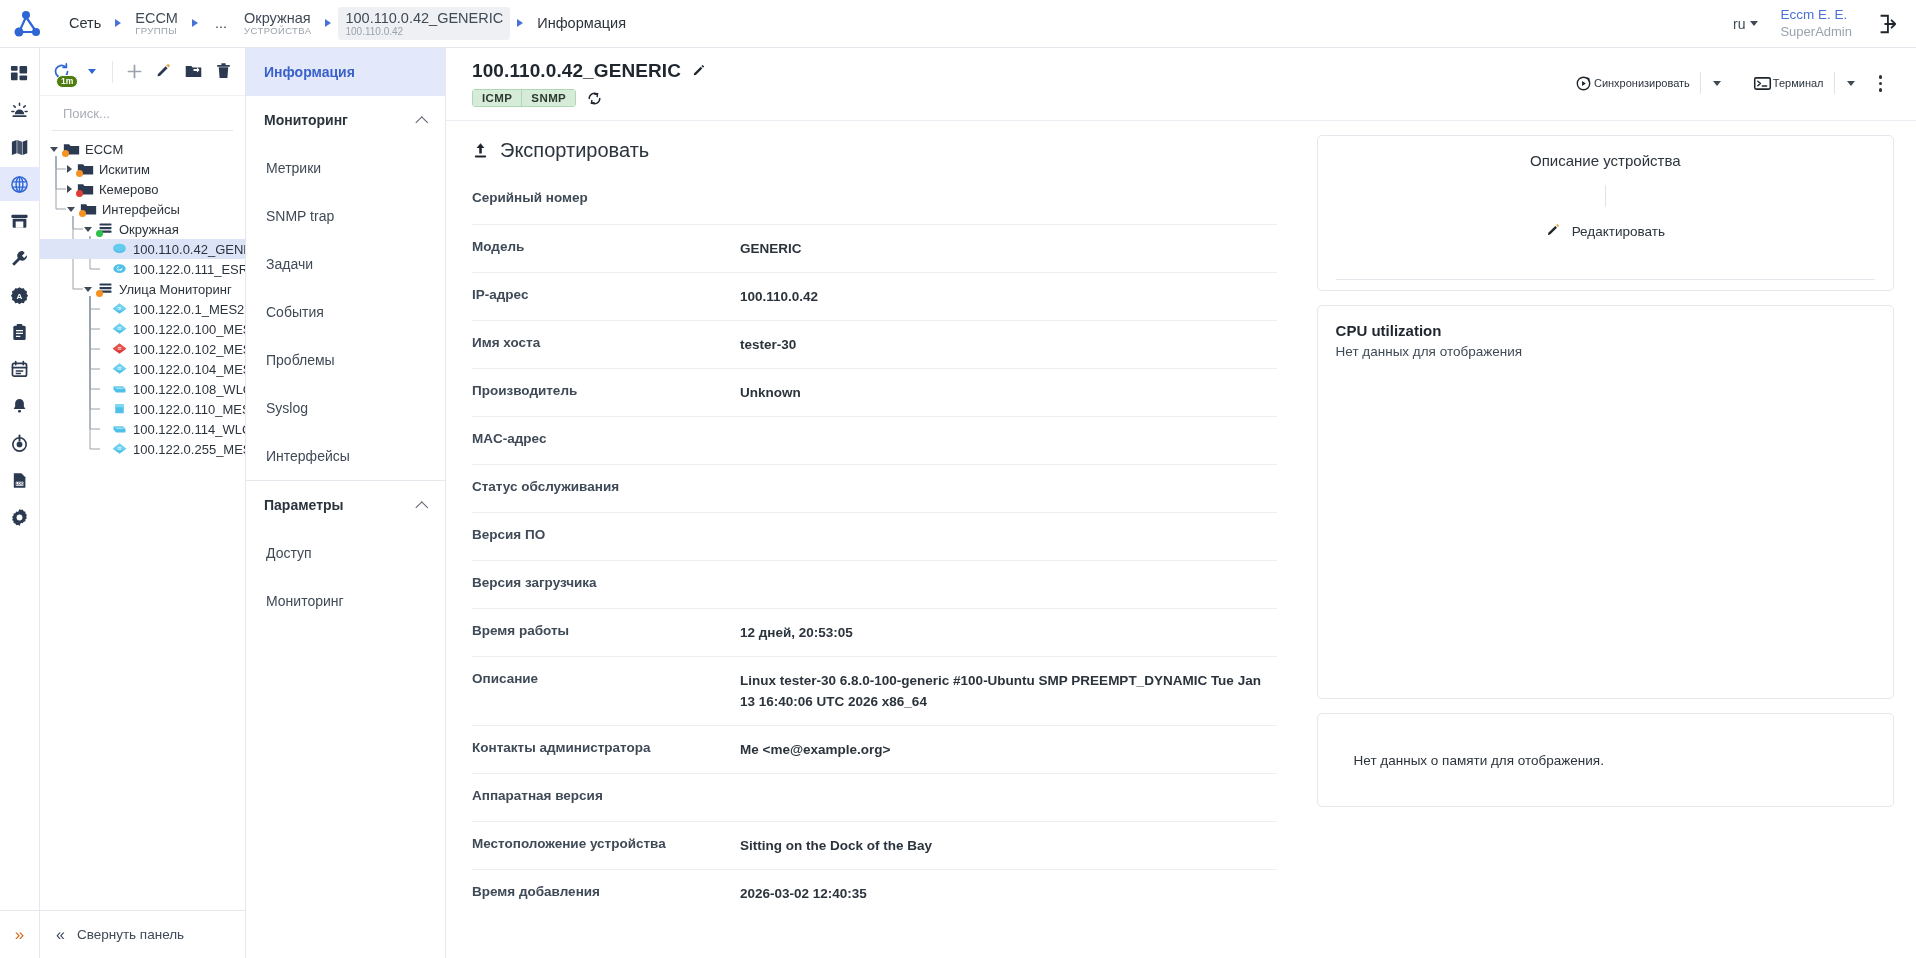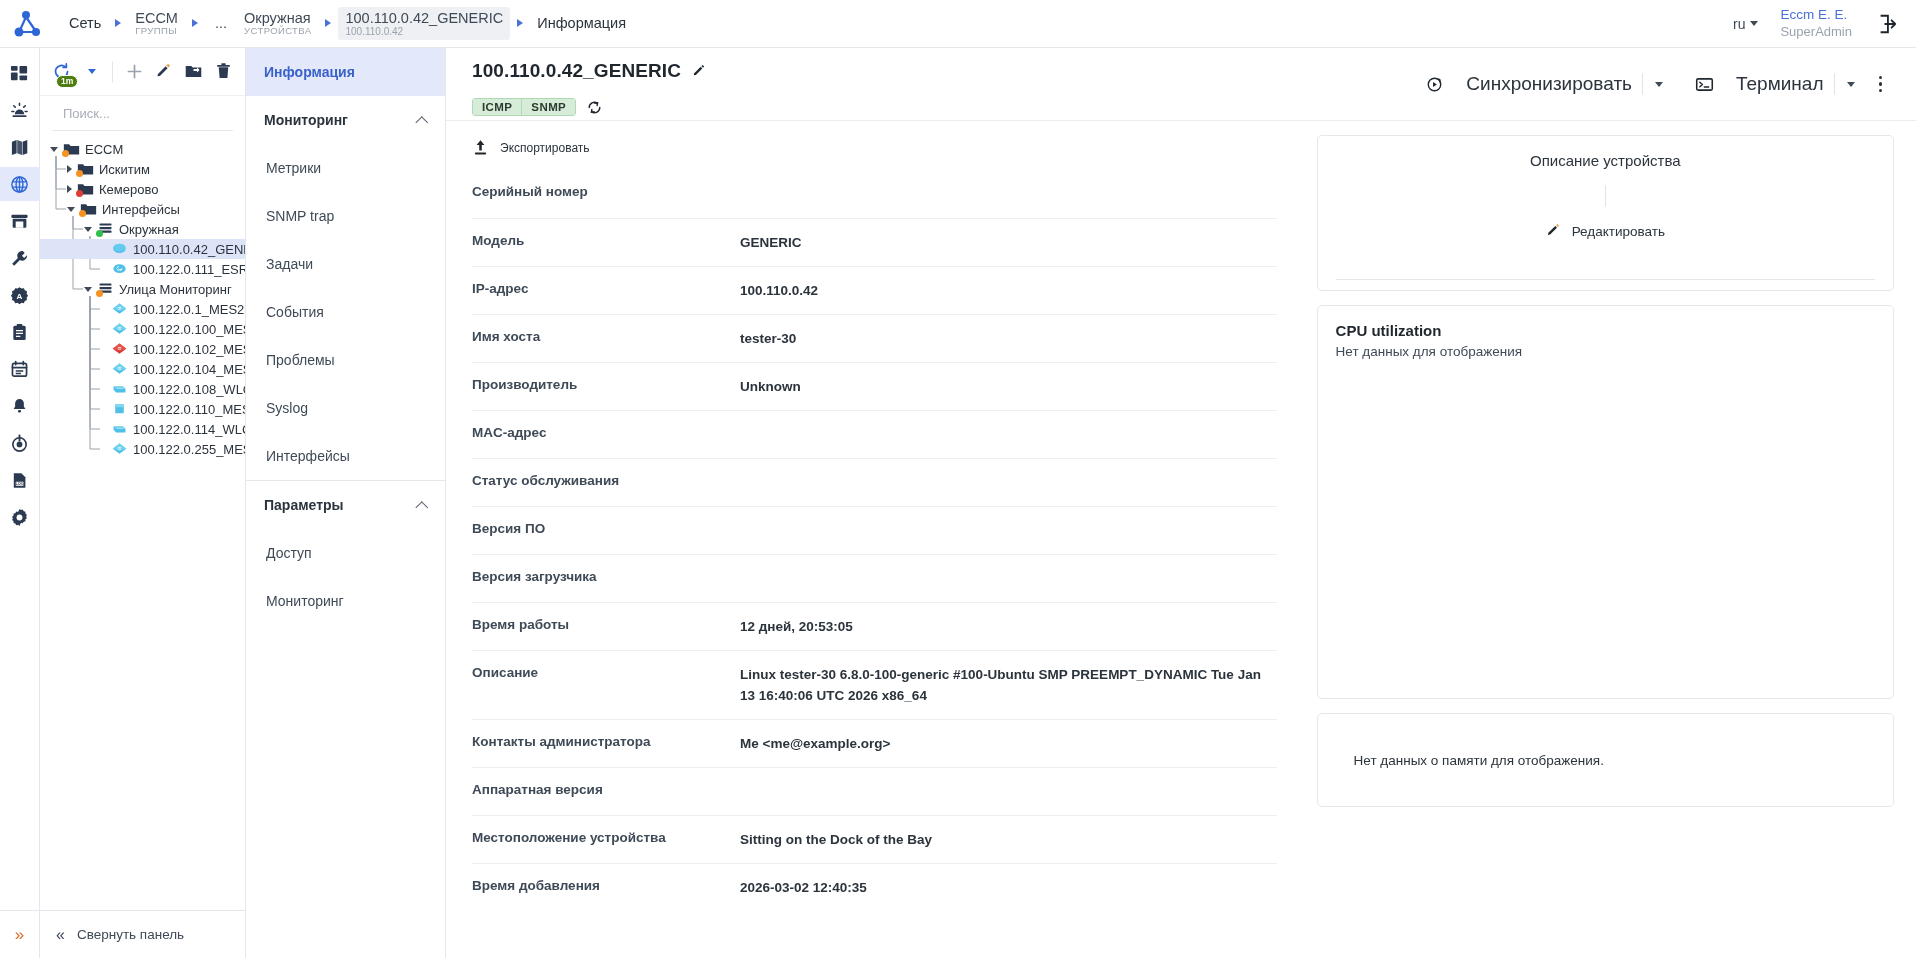--- a/index.html
+++ b/index.html
@@ -134,40 +134,40 @@
 
   
   .main { flex: 1 1 auto; min-width: 0; display: flex; flex-direction: column; background: #fff; }
   .main-head {
     height: 73px; flex: 0 0 73px; display: flex; align-items: flex-start;
     border-bottom: 1px solid #e9ecf0; padding: 12px 22px 0 26px;
   }
   .mh-left { flex: 1 1 auto; min-width: 0; }
   .title-row { display: flex; align-items: center; gap: 11px; }
   .page-title { font-size: 19px; font-weight: 600; color: #1f262e; letter-spacing: .1px; }
-  .chips { display: flex; align-items: center; gap: 10px; margin-top: 16px; }
+  .chips { display: flex; align-items: center; gap: 10px; margin-top: 7px; }
   .chipset { display: flex; border: 1px solid #aed9b2; border-radius: 3px; overflow: hidden; }
   .chip {
     background: #d6ecd8; color: #2c3a2f; font-size: 11.5px; font-weight: 600;
     padding: 2px 9px; letter-spacing: .4px;
   }
   .chip + .chip { border-left: 1px solid #aed9b2; }
   .mh-right { display: flex; align-items: center; gap: 0; flex: 0 0 auto; padding-top: 7px; }
-  .act-btn { display: flex; align-items: center; gap: 22px; padding: 6px 10px; cursor: pointer; border-radius: 3px; font-size: 19px; color: #2b333c; }
+  .act-btn { display: flex; align-items: center; gap: 1px; padding: 6px 10px; cursor: pointer; border-radius: 3px; font-size: 11px; color: #2b333c; }
   .act-caret { padding: 6px 12px; cursor: pointer; display: flex; align-items: center; }
   .act-sep { width: 1px; height: 22px; background: #dfe3e8; }
   .kebab { display: flex; flex-direction: column; gap: 3px; padding: 8px 12px; cursor: pointer; }
   .kebab i { width: 3.5px; height: 3.5px; border-radius: 50%; background: #2b333c; display: block; }
 
   .main-body { flex: 1 1 auto; display: flex; min-height: 0; overflow: hidden; }
   .col-left { flex: 1 1 58%; min-width: 0; padding: 0 0 0 0; overflow: hidden; }
   .col-right { flex: 1 1 42%; min-width: 0; padding: 14px 22px 0 18px; overflow: hidden; }
 
   .export-row { display: flex; align-items: center; gap: 11px; padding: 18px 0 14px 26px; cursor: pointer; }
-  .export-row .lbl { font-size: 12px; color: #2b333c; }
+  .export-row .lbl { font-size: 20px; color: #2b333c; }
 
   .dtable { padding: 0 22px 0 26px; }
   .drow { display: flex; align-items: flex-start; border-top: 1px solid #eceff2; min-height: 48px; padding: 14px 0 12px 0; font-weight: bold; }
   .drow:first-child { border-top: none; }
   .dkey { flex: 0 0 268px; font-size: 13.5px; color: #3f4a57; padding-right: 12px; }
   .dval { flex: 1 1 auto; font-size: 13.5px; color: #2b333c; line-height: 1.55; word-break: break-word; }
 
   .card { border: 1px solid #e4e7ec; border-radius: 5px; background: #fff; margin-bottom: 14px; }
   .card.desc { padding: 16px 18px 10px 18px; }
   .desc-head { display: flex; align-items: center; gap: 16px; flex-direction: column; }

